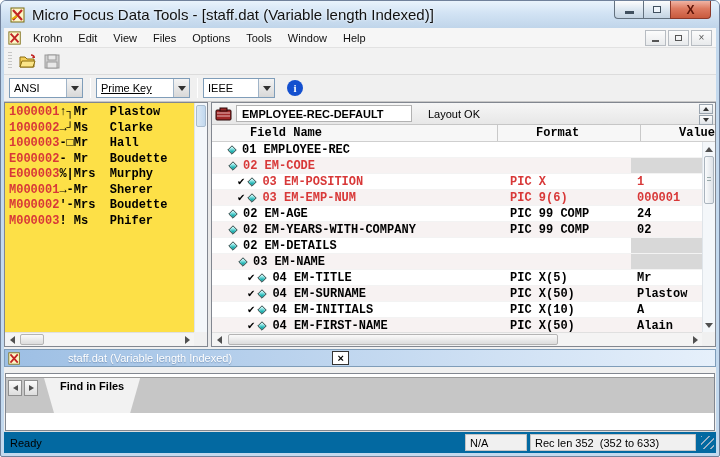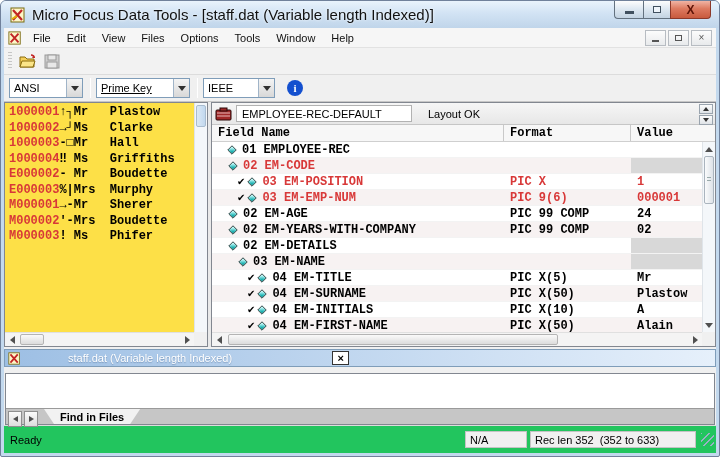--- a/index.html
+++ b/index.html
@@ -56,30 +56,30 @@
   .hscroll { position:absolute; left:0; right:13px; bottom:0; height:14px; background:#f4f4f4; border-top:1px solid #e0e0e0; }
   .sbtn { position:absolute; top:1px; width:12px; height:12px; display:flex; align-items:center; justify-content:center; }
   .tri-left { width:0; height:0; border-top:4px solid transparent; border-bottom:4px solid transparent; border-right:5px solid #505050; }
   .tri-right { width:0; height:0; border-top:4px solid transparent; border-bottom:4px solid transparent; border-left:5px solid #505050; }
   .tri-up { width:0; height:0; border-left:4px solid transparent; border-right:4px solid transparent; border-bottom:5px solid #505050; }
   .hthumb { position:absolute; top:1px; height:11px; border:1px solid #b4b4b4; background:linear-gradient(#fafafa,#dcdcdc); border-radius:2px; }
   .corner { position:absolute; right:0; bottom:0; width:13px; height:14px; background:#f0f0f0; }
 
   .right-panel { position:absolute; left:207px; right:0; top:0; bottom:0; background:#fff; border:1px solid #828790; }
   .layout-header { position:relative; height:22px; background:linear-gradient(#f6f6f6,#e7e7e7); border-bottom:1px solid #c6c6c6; display:flex; align-items:center; padding-left:3px; }
-  .name-box { width:176px; height:17px; background:#fff; border:1px solid #b2b2b2; font-size:11px; padding:2px 0 0 5px; margin-left:4px; color:#000; }
+  .name-box { width:176px; height:17px; background:#fff; border:1px solid #b2b2b2; font-size:11px; padding:2px 0 0 5px; margin-left:4px; color:#000;font-weight:bold; }
   .layout-status { font-size:11px; margin-left:16px; color:#000; }
   .spinner { position:absolute; right:2px; top:1px; display:flex; flex-direction:column; }
   .spinbtn { width:14px; height:10px; border:1px solid #9aa4ae; background:linear-gradient(#fcfcfc,#dfe3e7); display:flex; align-items:center; justify-content:center; margin-bottom:1px; }
   .spinbtn .t-up { width:0;height:0;border-left:3px solid transparent;border-right:3px solid transparent;border-bottom:4px solid #333; }
   .spinbtn .t-dn { width:0;height:0;border-left:3px solid transparent;border-right:3px solid transparent;border-top:4px solid #333; }
 
   .grid { position:absolute; left:0; right:0; top:22px; bottom:0; }
   .grid-header { display:flex; height:17px; background:#f7f7f7; border-bottom:1px solid #cfcfcf; font-family:"Liberation Mono","DejaVu Sans Mono",monospace; font-size:12px; font-weight:bold; }
-  .gh-cell { padding:1px 0 0 6px; border-right:1px solid #c9c9c9; }
+  .gh-cell { padding:1px 0 0 6px; border-right:1px solid #c9c9c9;margin-left:32px; }
   .col-name { width:292px; }
   .col-fmt { width:127px; }
   .col-val { flex:1; border-right:none; }
   .grid-body { position:absolute; left:0; right:13px; top:17px; bottom:14px; overflow:hidden; }
   .g-row { display:flex; height:16px; font-family:"Liberation Mono","DejaVu Sans Mono",monospace; font-size:12px; font-weight:bold; color:#000; border-bottom:1px solid #f3f3f3; }
   .g-row.stripe { background:#f7f2f2; }
   .g-row.red .c-name, .g-row.red .c-fmt, .g-row.red .c-val { color:#d83838; }
   .c-name { width:292px; display:flex; align-items:center; overflow:hidden; white-space:pre; }
   .c-fmt { width:127px; padding-left:6px; line-height:16px; white-space:pre; }
   .c-val { flex:1; padding-left:6px; line-height:16px; white-space:pre; }
@@ -97,27 +97,27 @@
   
   .doc-tabbar { height:18px; margin-top:2px; background:linear-gradient(90deg,#9dbfe4,#e6f0fb); border:1px solid #7f9db9; display:flex; align-items:center; padding-left:3px;gap:42px; }
   .doc-tabbar .doclabel { color:#fff; font-size:11px; margin-left:5px; text-shadow:0 1px 1px rgba(80,110,150,.5); }
   .doc-close { width:17px; height:14px; background:#fff; border:1px solid #333; margin-left:58px; display:flex; align-items:center; justify-content:center; font-size:11px; font-weight:bold; color:#000; line-height:1; }
 
   .splitter { height:6px; background:#f0f0f0; }
 
   
   .output { position:relative; flex:1; background:#fff; border:1px solid #828790; margin:0 1px; }
   .output-white { position:absolute; inset:0 0 20px 0; background:#fff; }
-  .output-tabs { position:absolute; left:0; right:0; bottom:0; height:16px; background:#c6c6c6; border-top:1px solid #9a9a9a; display:flex; align-items:stretch; }
+  .output-tabs { position:absolute; left:0; right:0; bottom:17px; height:36px; background:#c6c6c6; border-top:1px solid #9a9a9a; display:flex; align-items:stretch; }
   .tab-arrow { width:14px; height:16px; margin:2px 0 0 2px; border:1px solid #8f8f8f; background:linear-gradient(#fbfbfb,#dddddd); display:flex; align-items:center; justify-content:center; }
   .tab-arrow .tri-left,.tab-arrow .tri-right { border-top-width:3px; border-bottom-width:3px; }
   .found-tab { margin-left:6px; padding:2px 16px 0 16px; background:#f2f2f2; clip-path:polygon(0 0,100% 0,calc(100% - 10px) 100%,10px 100%); font-size:11px; font-weight:bold; color:#000; }
 
   
-  .statusbar { height:28px; background:#22c55e; border-top:1px solid #dcdcdc; display:flex; align-items:center; font-size:11px; padding:7px 2px; }
+  .statusbar { height:22px; background:#0369a1; border-top:1px solid #dcdcdc; display:flex; align-items:center; font-size:11px; padding:7px 2px; }
   .sb-left { flex:1; padding-left:4px; color:#000; }
   .sb-cell { height:17px; border:1px solid #c4c4c4; background:#f0f0f0; padding:2px 4px 0 4px; margin-right:3px; white-space:pre; color:#000; }
   .sb-cell.na { width:62px;margin-left:16px; }
   .sb-cell.rec { width:166px; }
   .sb-grip { width:13px; height:13px; margin-left:2px; background:
      linear-gradient(135deg, transparent 0 50%, transparent 50%),
      repeating-linear-gradient(-45deg, transparent 0 2px, #9ab0c6 2px 3px, transparent 3px 5px); }
 
   svg { display:block; }
 </style>
@@ -150,21 +150,21 @@
 
   <div class="content">
 
     <div class="menubar">
       <span style="margin-right:3px;">
         <svg width="14" height="14" viewBox="0 0 16 16">
             <rect x="1" y="1" width="13" height="14" fill="#fdf6c8" stroke="#7a6a10"></rect>
             <path d="M3 3 L12 13 M12 3 L3 13" stroke="#c22525" stroke-width="2.2" fill="none"></path>
           </svg>
       </span>
-      <span class="menu-item">File</span>
+      <span class="menu-item">Krohn</span>
       <span class="menu-item">Edit</span>
       <span class="menu-item">View</span>
       <span class="menu-item">Files</span>
       <span class="menu-item">Options</span>
       <span class="menu-item">Tools</span>
       <span class="menu-item">Window</span>
       <span class="menu-item">Help</span>
       <span class="spacer"></span>
       <span class="mdibtn">
           <span class="glyph-min2"></span>
@@ -220,21 +220,20 @@
       <div class="info-icon">i</div>
     </div>
 
     <div class="main">
 
       <div class="left-panel">
         <div class="records">
           <div class="rec-row"><span class="key">1000001</span><span>↑┐Mr   Plastow</span></div>
           <div class="rec-row"><span class="key">1000002</span><span>→┘Ms   Clarke</span></div>
           <div class="rec-row"><span class="key">1000003</span><span>-□Mr   Hall</span></div>
-          <div class="rec-row"><span class="key">1000004</span><span>‼ Ms   Griffiths</span></div>
           <div class="rec-row"><span class="key">E000002</span><span>- Mr   Boudette</span></div>
           <div class="rec-row"><span class="key">E000003</span><span>%|Mrs  Murphy</span></div>
           <div class="rec-row"><span class="key">M000001</span><span>→-Mr   Sherer</span></div>
           <div class="rec-row"><span class="key">M000002</span><span>'-Mrs  Boudette</span></div>
           <div class="rec-row"><span class="key">M000003</span><span>! Ms   Phifer</span></div>
         </div>
         <div class="vscroll">
           <div class="vthumb" style="top:2px; height:22px;"></div>
         </div>
         <div class="hscroll">

